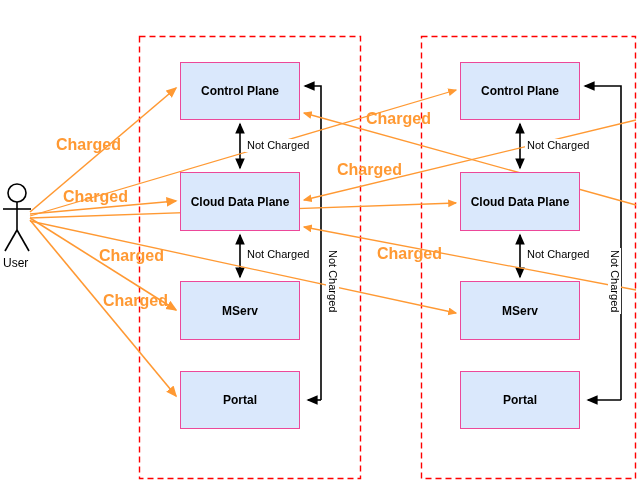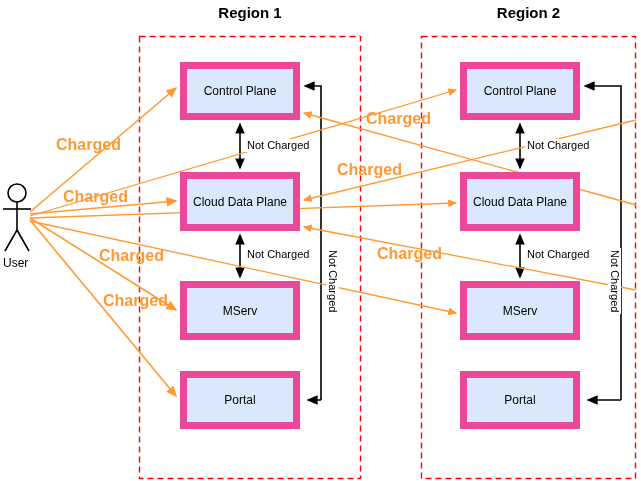--- a/index.html
+++ b/index.html
@@ -29,27 +29,28 @@
     font-size: 15px;
     font-weight: bold;
     color: #000000;
     white-space: nowrap;
     text-align: center;
   }
   .node-box {
     position: absolute;
     box-sizing: border-box;
     background: #dae8fc;
-    border: 7px solid #ec4899;
+    border: 1px solid #ec4899;
     display: flex;
     align-items: center;
     justify-content: center;
     font-size: 12px;
     color: #000000;
     white-space: nowrap;
+    font-weight: bold;
   }
   .edge-label {
     position: absolute;
     font-size: 11px;
     color: #000000;
     background: #ffffff;
     white-space: nowrap;
     padding: 0 2px;
     line-height: 13px;
   }
@@ -127,22 +128,20 @@
 
     <line x1="30" y1="216" x2="456" y2="90" stroke="#ff9933" stroke-width="1.3" marker-end="url(#arrow-orange)"></line>
     <line x1="30" y1="218" x2="456" y2="203" stroke="#ff9933" stroke-width="1.3" marker-end="url(#arrow-orange)"></line>
     <line x1="30" y1="221" x2="456" y2="313" stroke="#ff9933" stroke-width="1.3" marker-end="url(#arrow-orange)"></line>
 
     <line x1="636" y1="205" x2="304" y2="113" stroke="#ff9933" stroke-width="1.3" marker-end="url(#arrow-orange)"></line>
     <line x1="636" y1="120" x2="304" y2="200" stroke="#ff9933" stroke-width="1.3" marker-end="url(#arrow-orange)"></line>
     <line x1="636" y1="290" x2="304" y2="227" stroke="#ff9933" stroke-width="1.3" marker-end="url(#arrow-orange)"></line>
   </svg>
 
-  <div class="region-title" style="left:139px; top:4px; width:222px;">Region 1</div>
-  <div class="region-title" style="left:421px; top:4px; width:215px;">Region 2</div>
 
   <div class="actor-label" style="left:3px; top:256px;">User</div>
 
   <div class="node-box" style="left:180px; top:62px; width:120px; height:58px;">Control Plane</div>
   <div class="node-box" style="left:180px; top:172px; width:120px; height:59px;">Cloud Data Plane</div>
   <div class="node-box" style="left:180px; top:281px; width:120px; height:59px;">MServ</div>
   <div class="node-box" style="left:180px; top:371px; width:120px; height:58px;">Portal</div>
 
   <div class="node-box" style="left:460px; top:62px; width:120px; height:58px;">Control Plane</div>
   <div class="node-box" style="left:460px; top:172px; width:120px; height:59px;">Cloud Data Plane</div>

